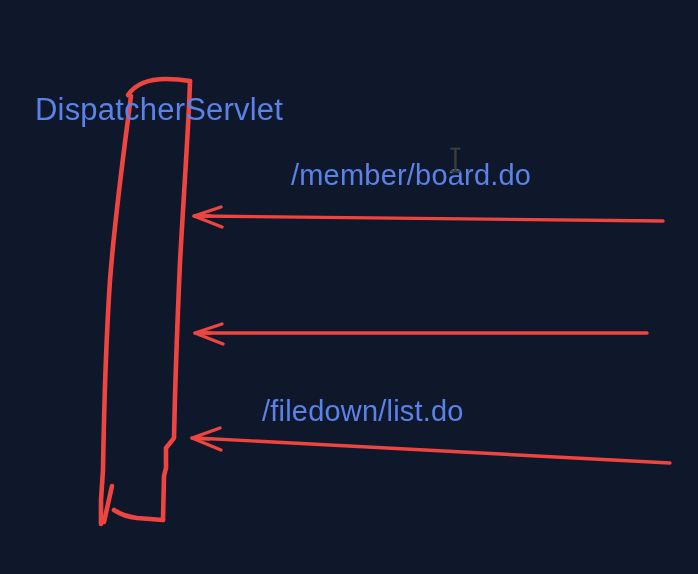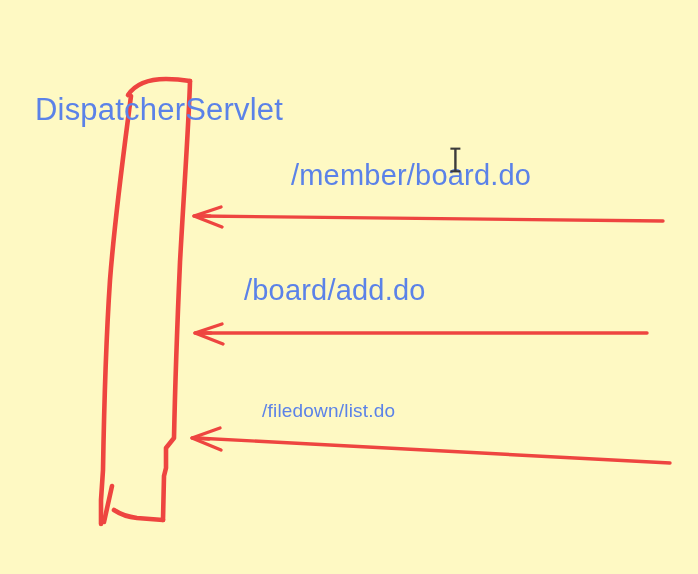--- a/index.html
+++ b/index.html
@@ -8,21 +8,21 @@
     padding: 0;
     background: #ffffff;
   }
   body {
     font-family: "Liberation Sans", sans-serif;
   }
   #canvas {
     position: relative;
     width: 698px;
     height: 574px;
-    background: #fef9c3;
+    background: #0f172a;
     overflow: hidden;
   }
   #sketch-layer {
     position: absolute;
     left: 0;
     top: 0;
     width: 698px;
     height: 574px;
   }
   .ink-label {
@@ -47,21 +47,21 @@
   }
   #label-route-1 {
     left: 244px;
     top: 273px;
     font-size: 29px;
     line-height: 34px;
   }
   #label-route-2 {
     left: 262px;
     top: 394px;
-    font-size: 19px;
+    font-size: 29px;
     line-height: 34px;
   }
   #text-cursor {
     position: absolute;
     left: 449px;
     top: 147px;
     width: 13px;
     height: 26px;
   }
 </style>
@@ -103,21 +103,20 @@
       <path d="M670 463 L 196 438"></path>
       <path d="M220 428 L 192 438 L 221 450"></path>
       <path d="M192 438 L 209 439"></path>
     </g>
   </svg>
 
   <div class="ink-label" id="label-dispatcher">DispatcherServlet</div>
 
   <div class="ink-label" id="label-route-0">/member/board.do</div>
 
-  <div class="ink-label" id="label-route-1">/board/add.do</div>
 
   <div class="ink-label" id="label-route-2">/filedown/list.do</div>
 
   <svg id="text-cursor" viewBox="0 0 13 26" xmlns="http://www.w3.org/2000/svg">
     <g fill="#3c3c3c">
       <rect x="5.2" y="1" width="2.4" height="24"></rect>
       <rect x="1.4" y="0.6" width="10" height="2.1"></rect>
       <rect x="1.4" y="23.3" width="10" height="2.1"></rect>
     </g>
   </svg>

